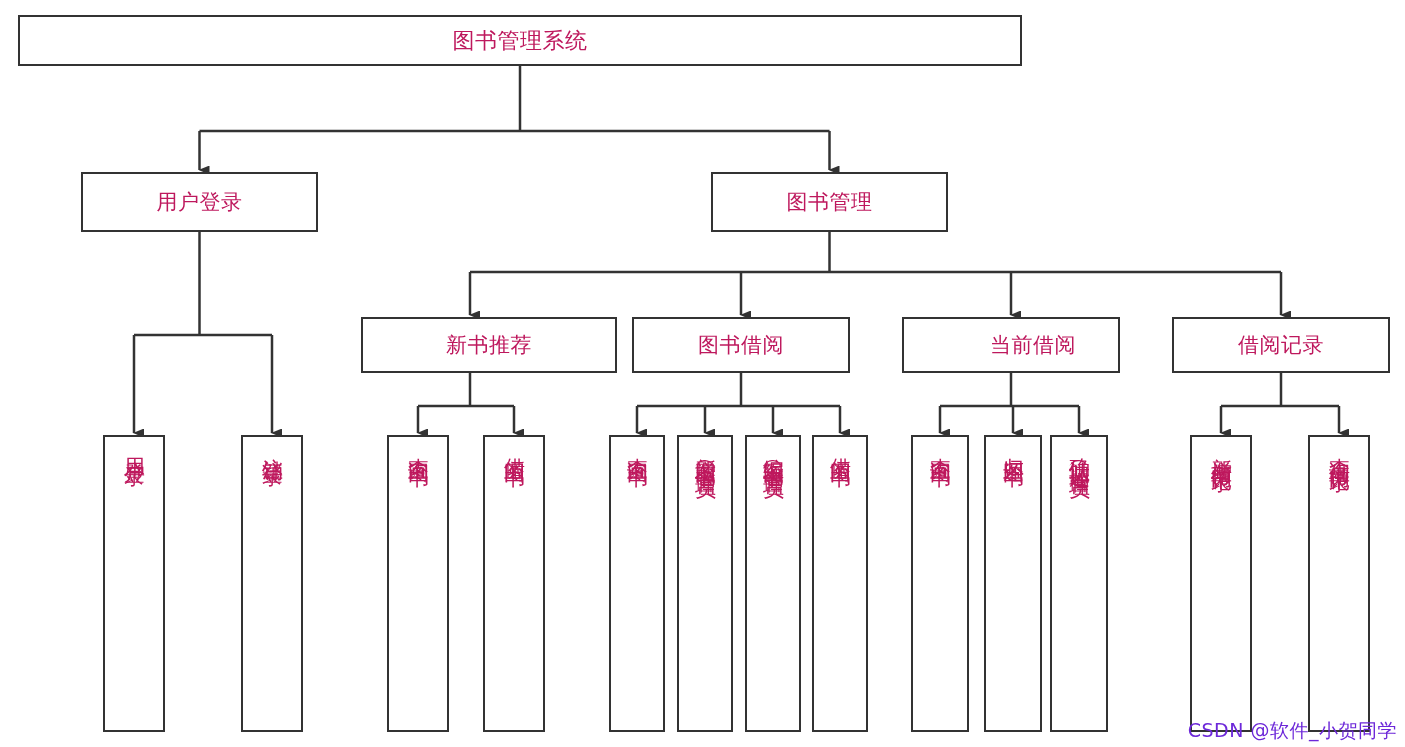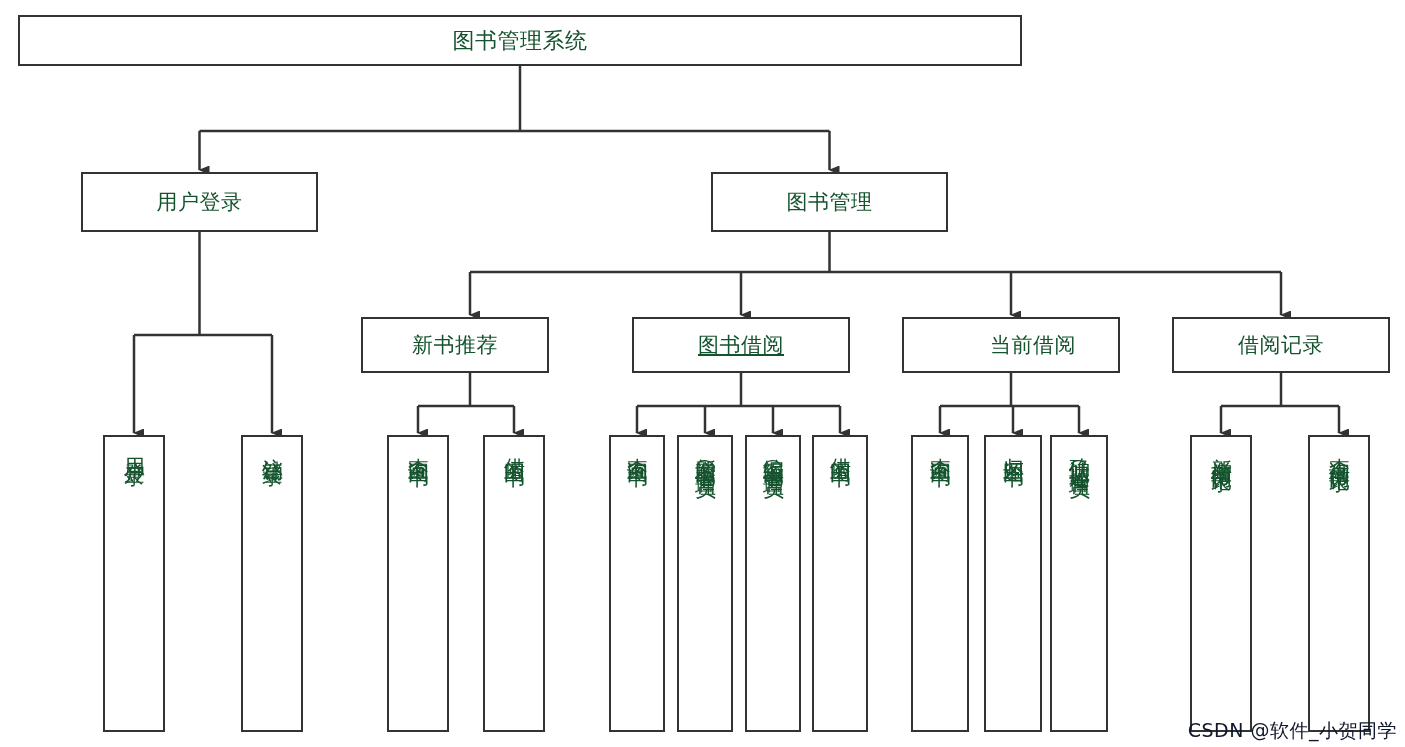--- a/index.html
+++ b/index.html
@@ -27,21 +27,21 @@
     pointer-events: none;
   }
   .node {
     position: absolute;
     box-sizing: border-box;
     border: 2.5px solid #333333;
     background: #ffffff;
     display: flex;
     align-items: center;
     justify-content: center;
-    color: #14532d;
+    color: #be185d;
   }
   .node.root {
     font-size: 22px;
   }
   .node.level2 {
     font-size: 21px;
   }
   .node.leaf {
     font-size: 21px;
     align-items: flex-start;
@@ -58,21 +58,21 @@
     text-orientation: upright;
     letter-spacing: 3px;
     line-height: 1.0;
     margin-top: 4px;
   }
   #watermark {
     position: absolute;
     right: 8px;
     bottom: 3px;
     font-size: 19px;
-    color: #0f172a;
+    color: #6d28d9;
     white-space: nowrap;
     letter-spacing: 0.5px;
   }
 </style>
 </head>
 <body>
 
 <div id="diagram-canvas">
 
   <svg id="edge-layer" viewBox="0 0 1405 747" width="1405" height="747" xmlns="http://www.w3.org/2000/svg">
@@ -121,24 +121,24 @@
   <div id="node-layer">
       <div class="node root" style="left: 18px; top: 15px; width: 1004px; height: 51px;">
         <span class="node-label">图书管理系统</span>
       </div>
       <div class="node level2" style="left: 81px; top: 172px; width: 237px; height: 60px;">
         <span class="node-label">用户登录</span>
       </div>
       <div class="node level2" style="left: 711px; top: 172px; width: 237px; height: 60px; font-family: Liberation Serif, serif;">
         <span class="node-label">图书管理</span>
       </div>
-      <div class="node level2" style="left: 361px; top: 317px; width: 188px; height: 56px;">
+      <div class="node level2" style="left: 361px; top: 317px; width: 256px; height: 56px;">
         <span class="node-label">新书推荐</span>
       </div>
-      <div class="node level2" style="left: 632px; top: 317px; width: 218px; height: 56px; text-decoration: underline;">
+      <div class="node level2" style="left: 632px; top: 317px; width: 218px; height: 56px;">
         <span class="node-label">图书借阅</span>
       </div>
       <div class="node level2" style="left: 902px; top: 317px; width: 218px; height: 56px; padding-left: 44px;">
         <span class="node-label">当前借阅</span>
       </div>
       <div class="node level2" style="left: 1172px; top: 317px; width: 218px; height: 56px; justify-content: center;">
         <span class="node-label">借阅记录</span>
       </div>
       <div class="node leaf" style="left: 103px; top: 435px; width: 62px; height: 297px;">
         <span class="node-label">用户登录</span>

